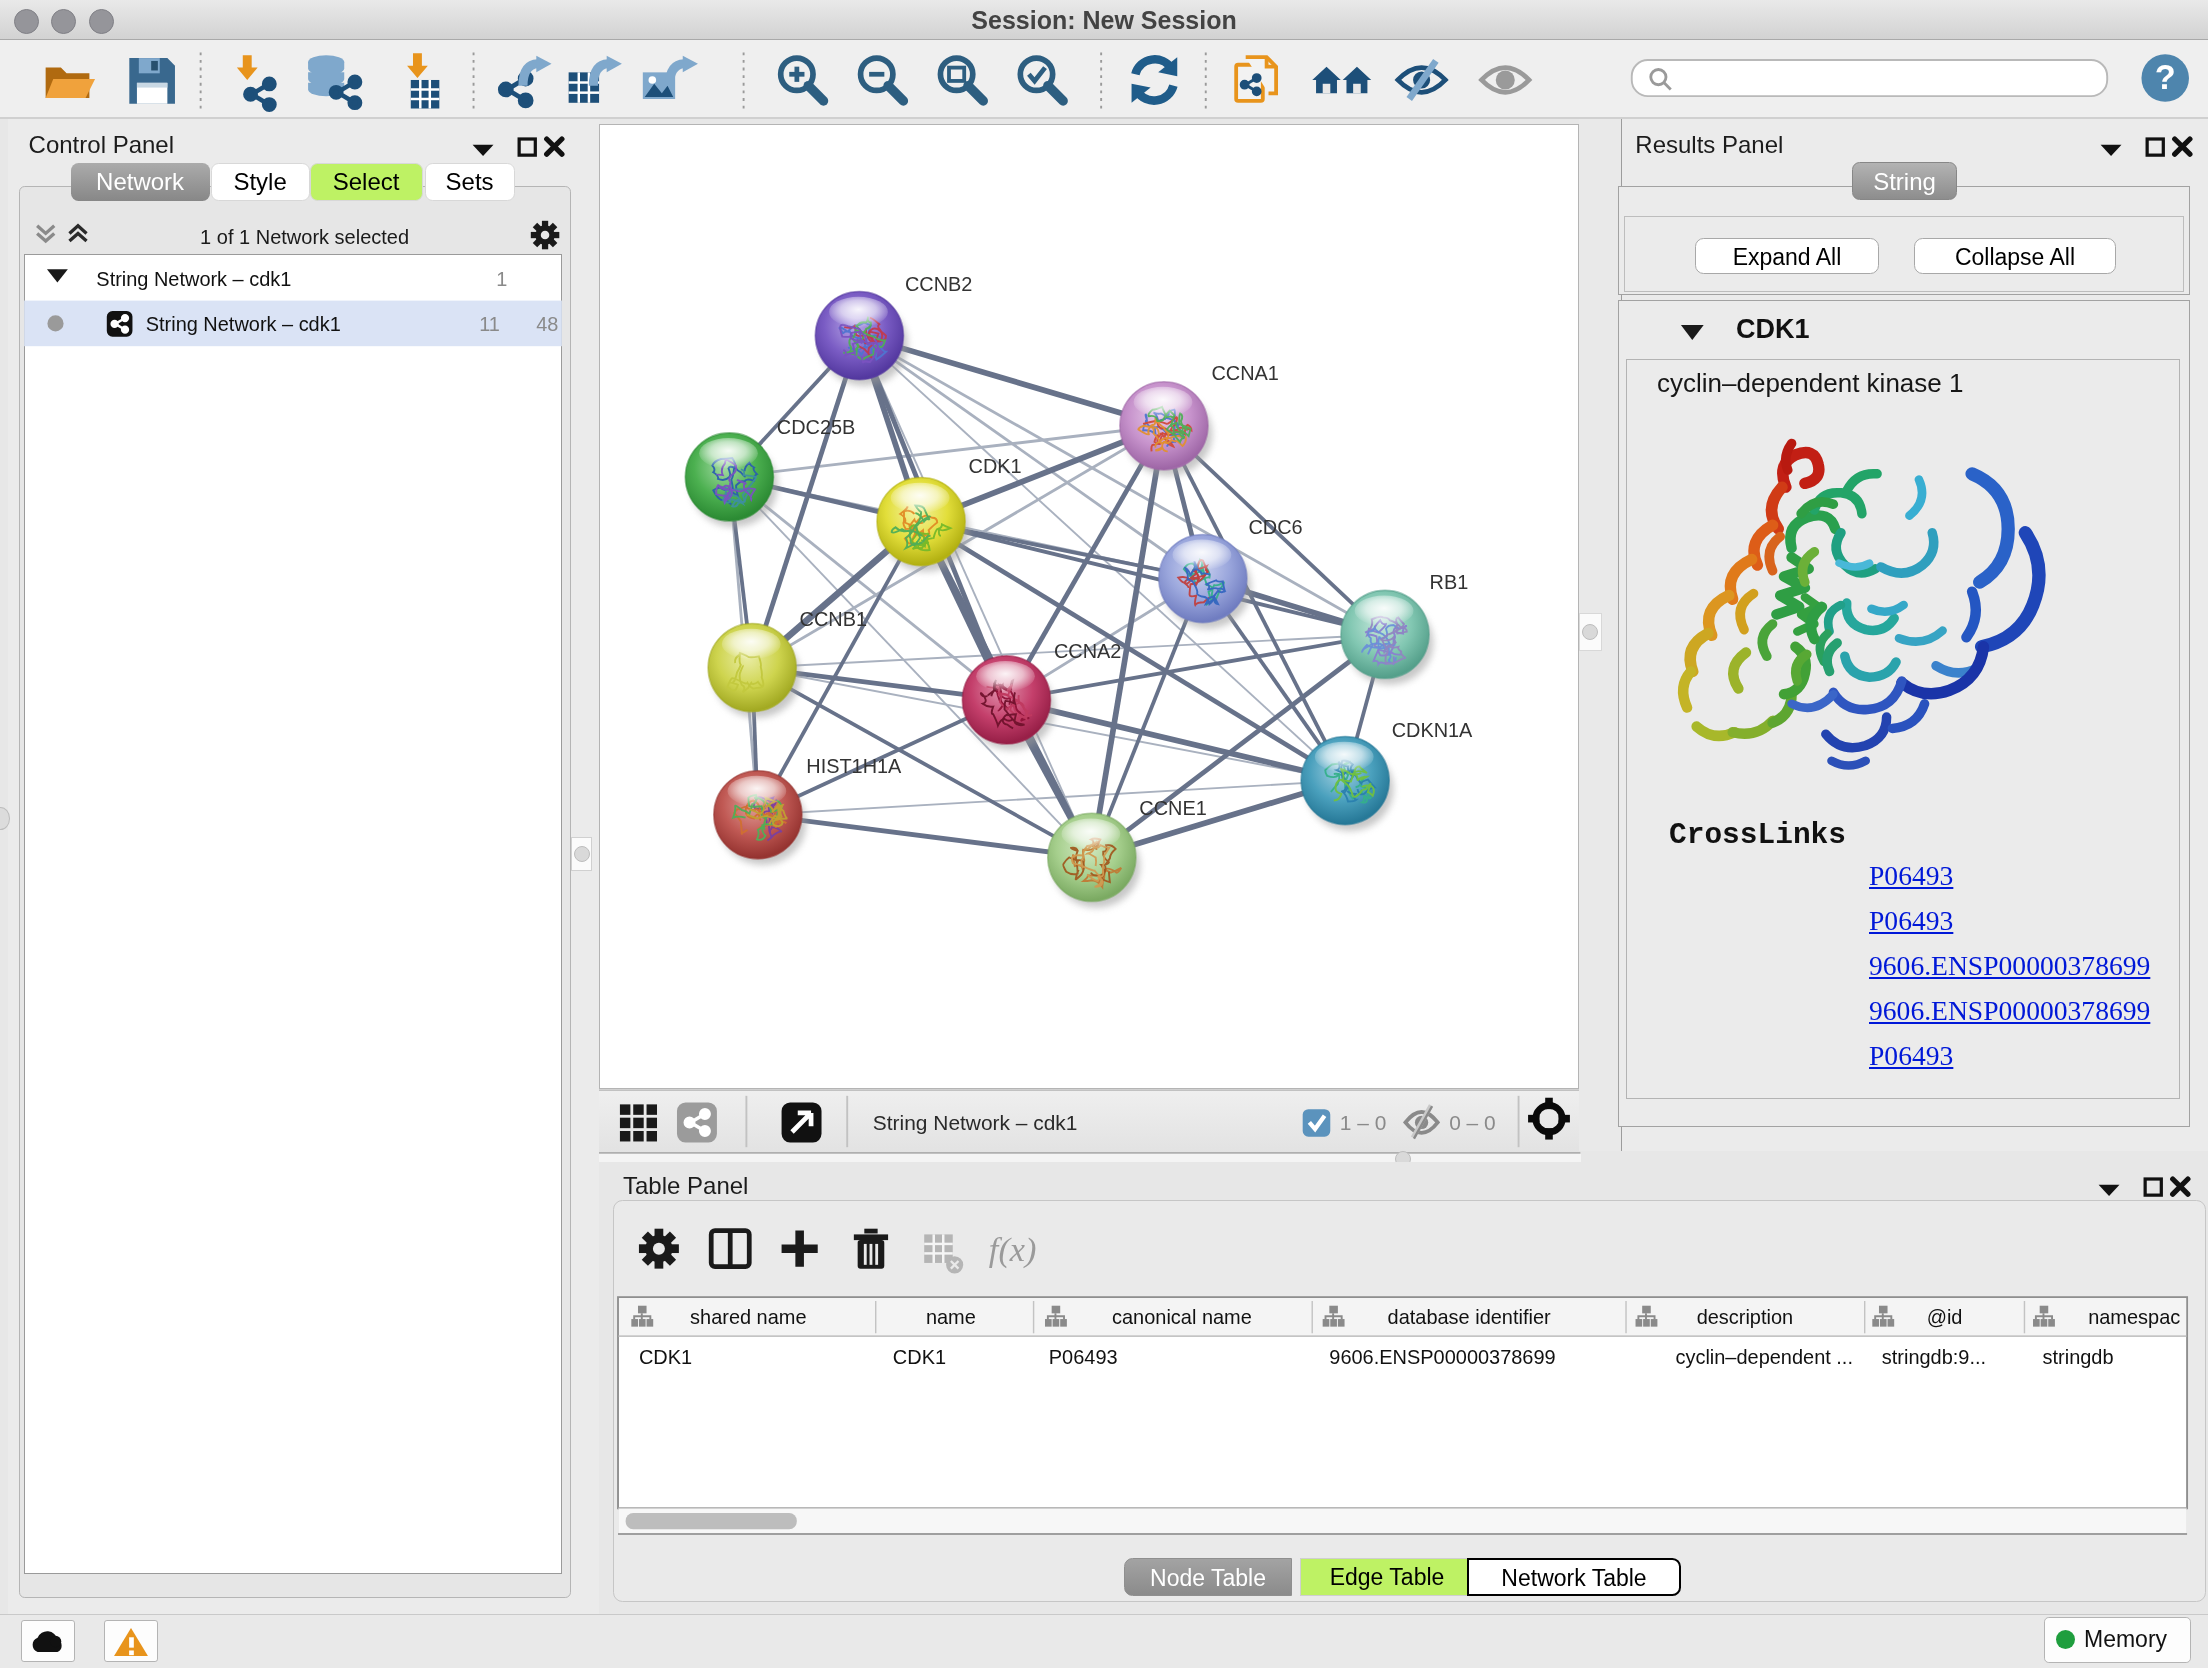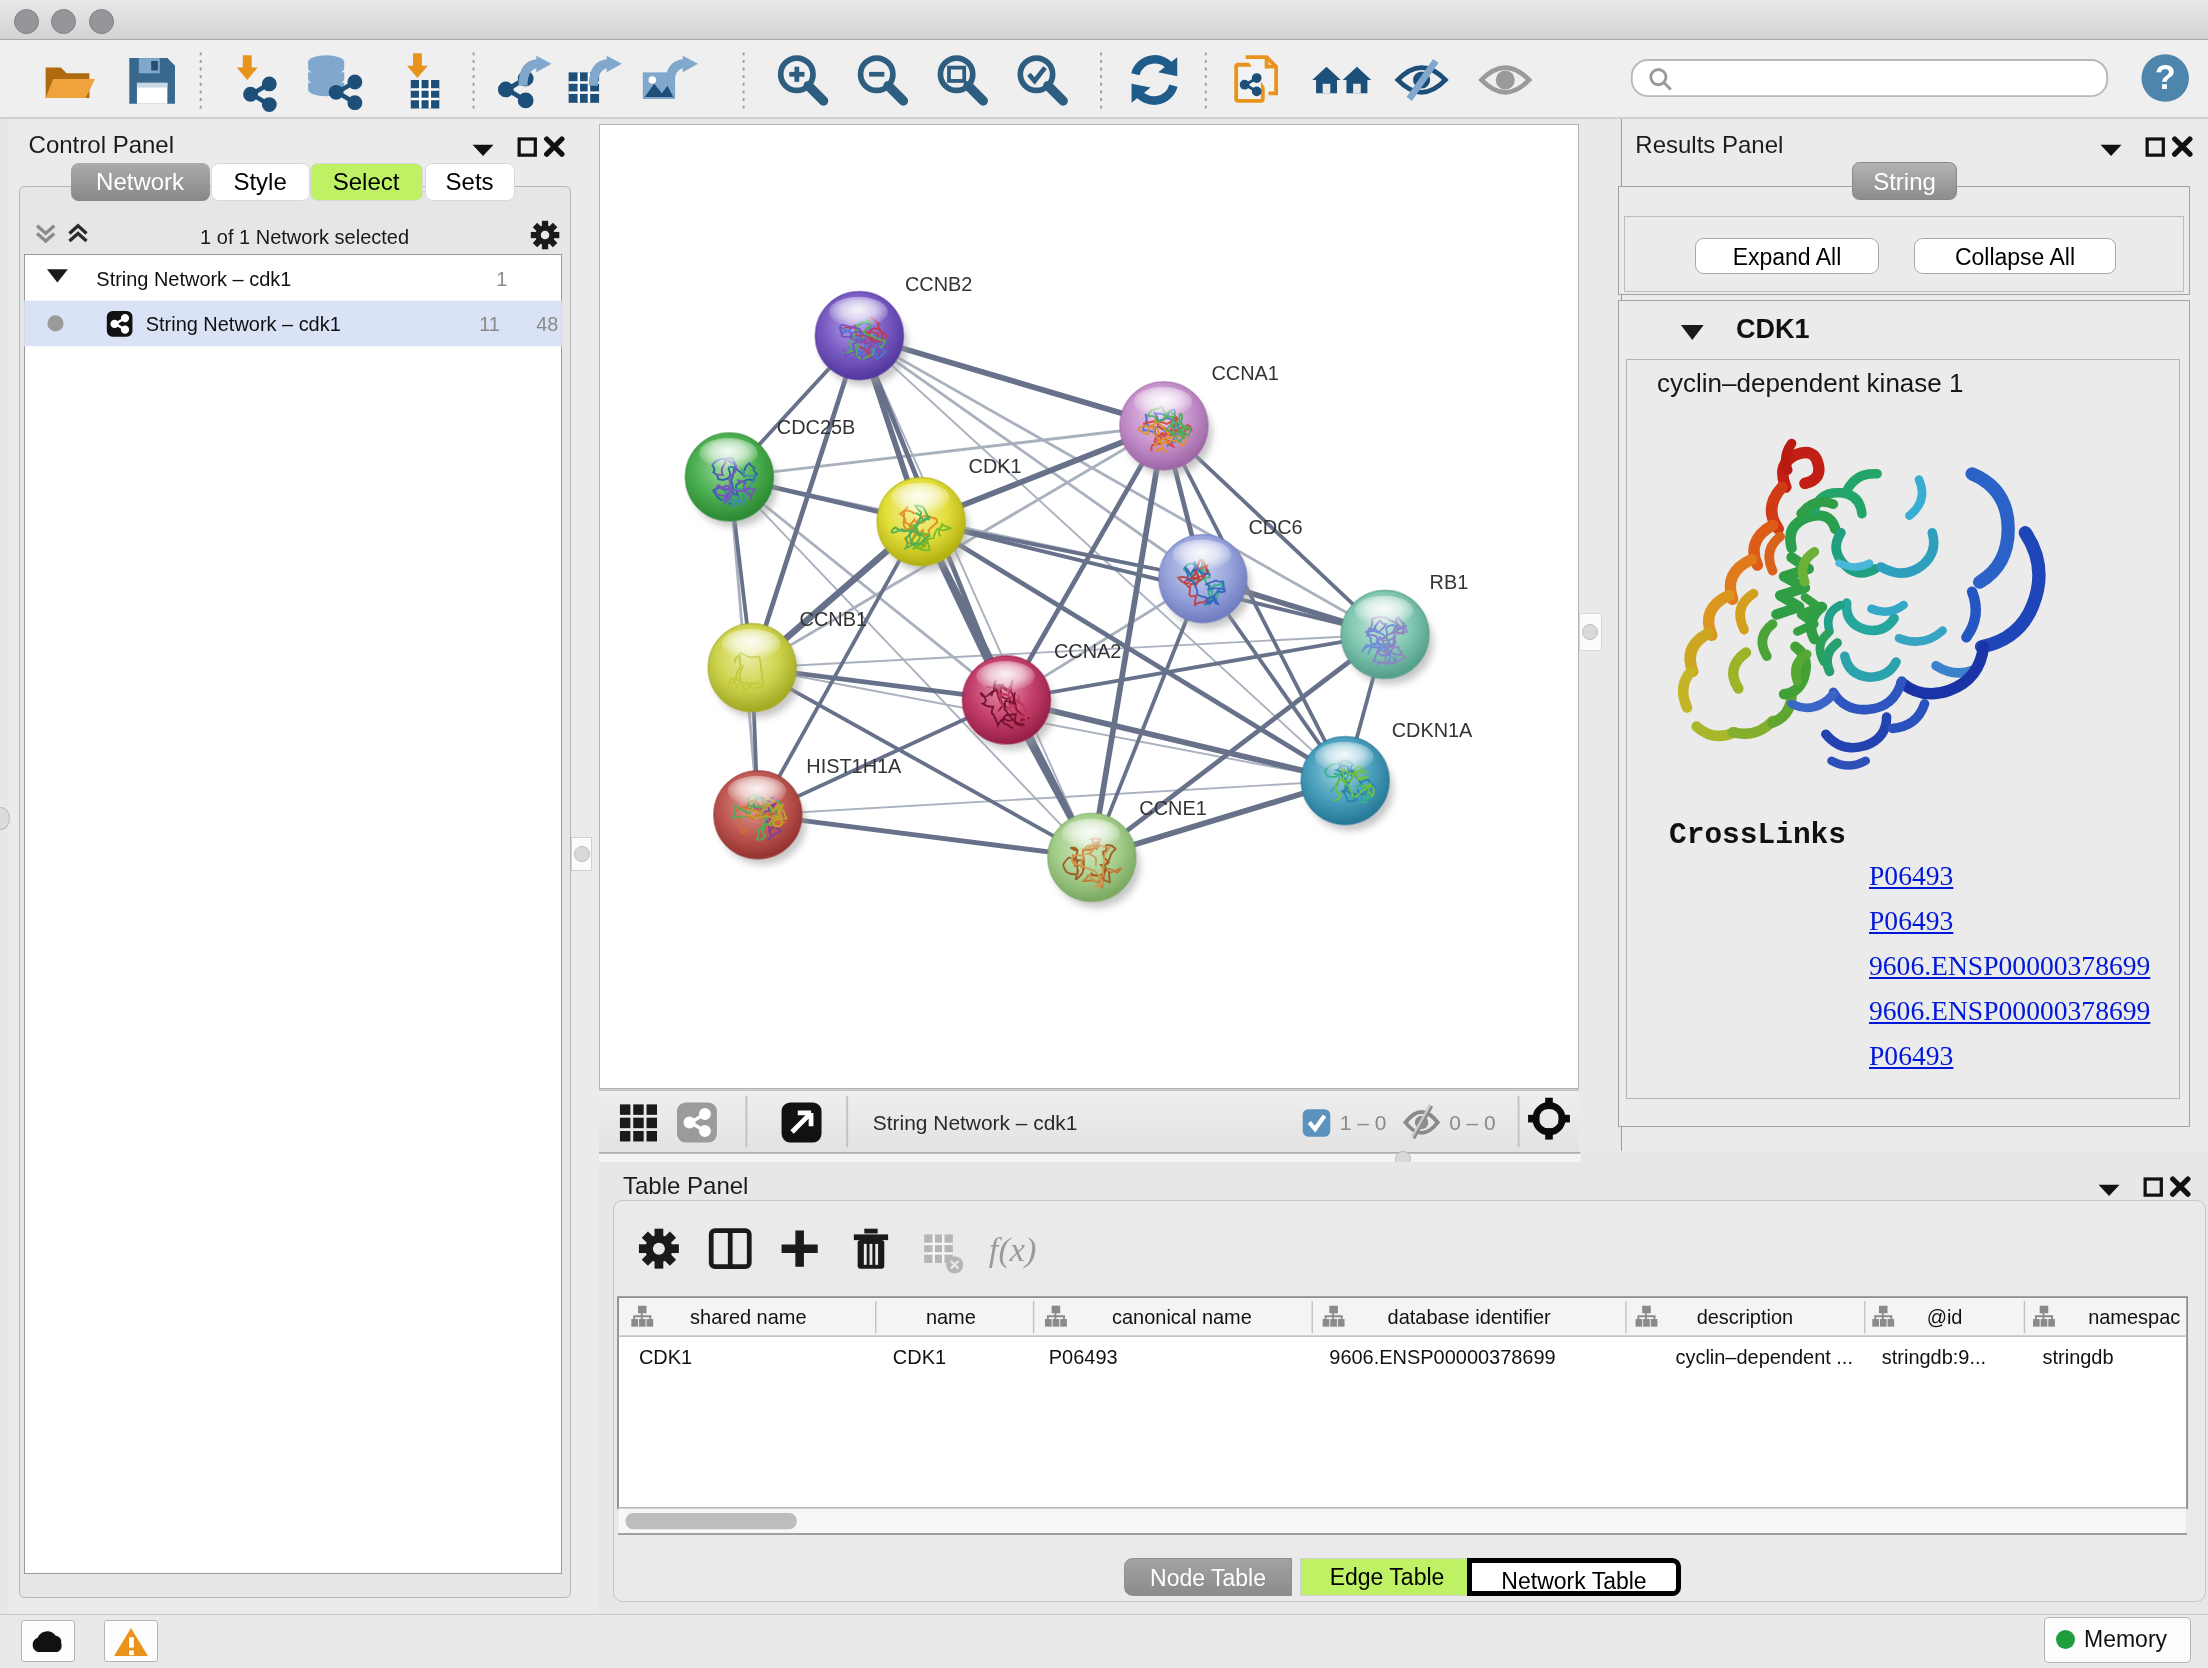--- a/index.html
+++ b/index.html
@@ -6,20 +6,21 @@
 .abs{position:absolute}
 .nl{font-size:21px;fill:#333}
 .panel-title{font-size:24px;color:#1c1c1c}
 svg{display:block}
 </style></head><body>
 
 <div class="abs" style="left:0;top:0;width:2208px;height:40px;background:linear-gradient(#e9e9e9,#d2d2d2);border-bottom:1px solid #a9a9a9">
 <div class="abs" style="left:14.3px;top:8.6px;width:25px;height:25px;border-radius:50%;background:#95959a;border:1px solid #808086"></div>
 <div class="abs" style="left:51px;top:8.6px;width:25px;height:25px;border-radius:50%;background:#95959a;border:1px solid #808086"></div>
 <div class="abs" style="left:89px;top:8.6px;width:25px;height:25px;border-radius:50%;background:#95959a;border:1px solid #808086"></div>
+<div class="abs" style="left:0;top:5.7px;width:2208px;text-align:center;font-size:25px;font-weight:bold;color:#434343">Session: New Session</div>
 </div>
 <svg class="abs" style="left:0;top:40px" width="2208" height="79" viewBox="0 42 2322 83">
     <rect x="0" y="42" width="2322" height="83" fill="#efefef"></rect>
     <line x1="0" y1="124" x2="2322" y2="124" stroke="#c6c6c6" stroke-width="1.5"></line>
     <g transform="translate(44,57)">
       <g transform="translate(0,0)">
         <path d="M4,14 L20,14 L26,20 L50,20 L50,46 L4,46 Z" fill="#b06a10"></path>
         <path d="M4,46 L12,26 L56,26 L46,46 Z" fill="#f0a23c"></path>
       </g>
     </g>
@@ -768,21 +769,21 @@
 <text x="1979" y="1434">stringdb:9...</text>
 <text x="2148" y="1434">stringdb</text>
 </g>
 <rect x="651" y="1586" width="1648" height="27" fill="#f7f7f7"></rect>
 <line x1="650" y1="1586" x2="2300" y2="1586" stroke="#cfcfcf"></line>
 <rect x="658" y="1591" width="180" height="17" rx="8" fill="#bdbdbd"></rect>
 <line x1="650" y1="1613" x2="2300" y2="1613" stroke="#9f9f9f" stroke-width="2"></line>
 </svg>
 <div class="abs" style="left:1124px;top:1558px;width:168px;height:38px;background:linear-gradient(#a3a3a3,#8b8b8b);border:1px solid #8f8f8f;border-radius:8.6px 0 0 8.6px;color:#fff;font-size:23px;text-align:center;line-height:38px">Node Table</div>
 <div class="abs" style="left:1300px;top:1558px;width:174px;height:38px;background:#bef264;border:1px solid #cfcfcf;font-size:23px;text-align:center;line-height:36px">Edge Table</div>
-<div class="abs" style="left:1467px;top:1558px;width:214px;height:38px;background:#fff;border:5px solid #000000;border-radius:0 8.6px 8.6px 0;font-size:23px;text-align:center;line-height:36px">Network Table</div>
+<div class="abs" style="left:1467px;top:1558px;width:214px;height:38px;background:#fff;border:2px solid #000000;border-radius:0 8.6px 8.6px 0;font-size:23px;text-align:center;line-height:36px">Network Table</div>
 <div class="abs" style="left:0;top:1614px;width:2208px;height:54px;background:#e9e9e9;border-top:1.9px solid #c9c9c9">
 <div class="abs" style="left:21px;top:4.8px;width:54px;height:42px;background:#fdfdfd;border:1.9px solid #b4b4b4;border-radius:2.9px"></div>
 <svg class="abs" style="left:30px;top:14.3px" width="36" height="25" viewBox="0 0 38 26">
       <path d="M8,24 a8,8 0 0 1 0,-15 a11,11 0 0 1 21,2 a7,7 0 0 1 0,13 Z" fill="#111"></path>
       <circle cx="27" cy="13" r="6" fill="#111"></circle>
     </svg>
 <div class="abs" style="left:104px;top:4.8px;width:54px;height:42px;background:#fdfdfd;border:1.9px solid #b4b4b4;border-radius:2.9px"></div>
 <svg class="abs" style="left:112px;top:10.5px" width="38" height="32" viewBox="0 0 40 34">
       <path d="M20,2 L38,32 L2,32 Z" fill="#e8941c"></path>
       <rect x="18" y="12" width="5" height="11" fill="#fff"></rect>

